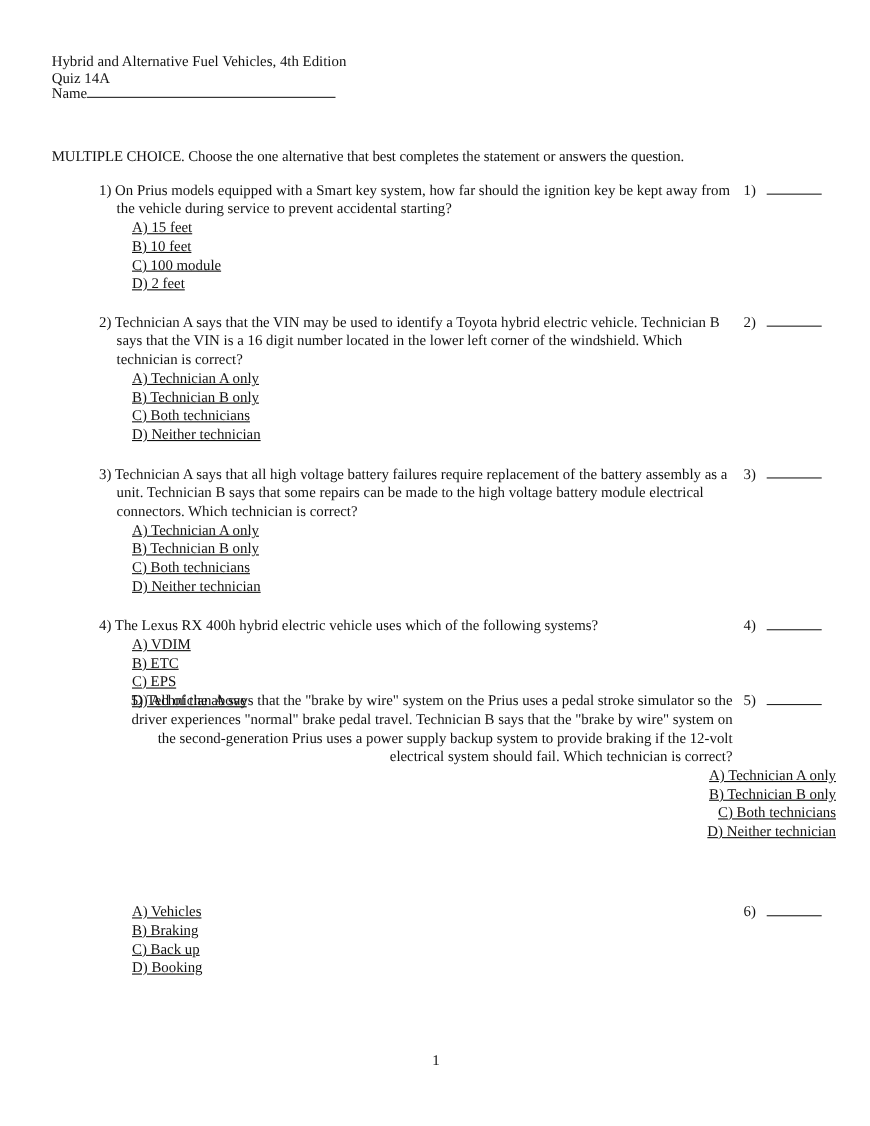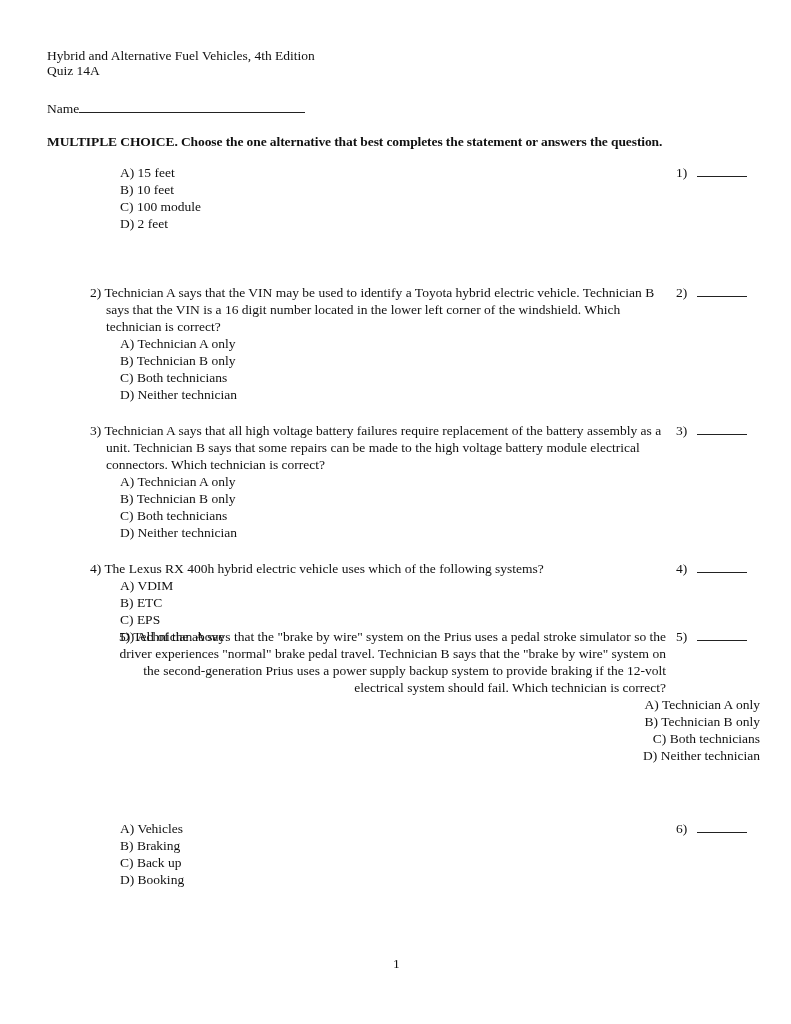--- a/index.html
+++ b/index.html
@@ -2,46 +2,47 @@
 <html><head>
   <meta charset="utf-8">
   <style>
     html, body { margin: 0; padding: 0; background: #ffffff; }
     body {
       width: 791px; height: 1024px; position: relative; overflow: hidden;
       font-family: "Liberation Serif", "DejaVu Serif", serif;
       color: #111111;
     }
     .header { position: absolute; left: 47px; top: 48px; font-size: 13.5px; line-height: 15px; }
-    .name-line { position: absolute; left: 47px; top: 100px; font-size: 13.5px; }
+    .name-line { position: absolute; left: 47px; top: 76px; font-size: 13.5px; }
     .name-line .blank { display: inline-block; width: 226px; border-bottom: 1px solid #222; height: 12px; vertical-align: baseline; }
-    .instructions { position: absolute; left: 47px; top: 134px; font-size: 13.5px; font-weight: bold; letter-spacing: -0.1px; }
+    .instructions { position: absolute; left: 47px; top: 134px; font-size: 13.5px; font-weight: normal; letter-spacing: -0.1px; }
     .q { position: absolute; left: 90px; width: 670px; font-size: 13.5px; line-height: 17px; }
     .q .stem { width: 560px; padding-left: 16px; text-indent: -16px; }
     .q .opts { padding-left: 30px; }
-    .q .opt { height: 17px; }
+    .q .opt { height: 17px; text-decoration: underline; }
     .q .ans { position: absolute; left: 586px; top: 0; }
     .q .ans .blank { display: inline-block; width: 50px; border-bottom: 1px solid #222; margin-left: 10px; height: 12px; }
     .page-num { position: absolute; left: 393px; top: 956px; font-size: 13.5px; }
   </style>
 </head>
 <body>
 
 <div class="header">
   <div>Hybrid and Alternative Fuel Vehicles, 4th Edition</div>
   <div>Quiz 14A</div>
 </div>
 
 <div class="name-line">
   <span>Name</span><span class="blank"></span>
 </div>
 
 <div class="instructions">MULTIPLE CHOICE.  Choose the one alternative that best completes the statement or answers the question.</div>
 
 <div class="q" style="top:164px;">
+  <div class="stem">1) On Prius models equipped with a Smart key system, how far should the ignition key be kept away from the vehicle during service to prevent accidental starting?</div>
   <div class="opts">
     <div class="opt">A) 15 feet</div>
     <div class="opt">B) 10 feet</div>
     <div class="opt">C) 100 module</div>
     <div class="opt">D) 2 feet</div>
   </div>
   <div class="ans">
     <span>1)</span><span class="blank"></span>
   </div>
 </div>

